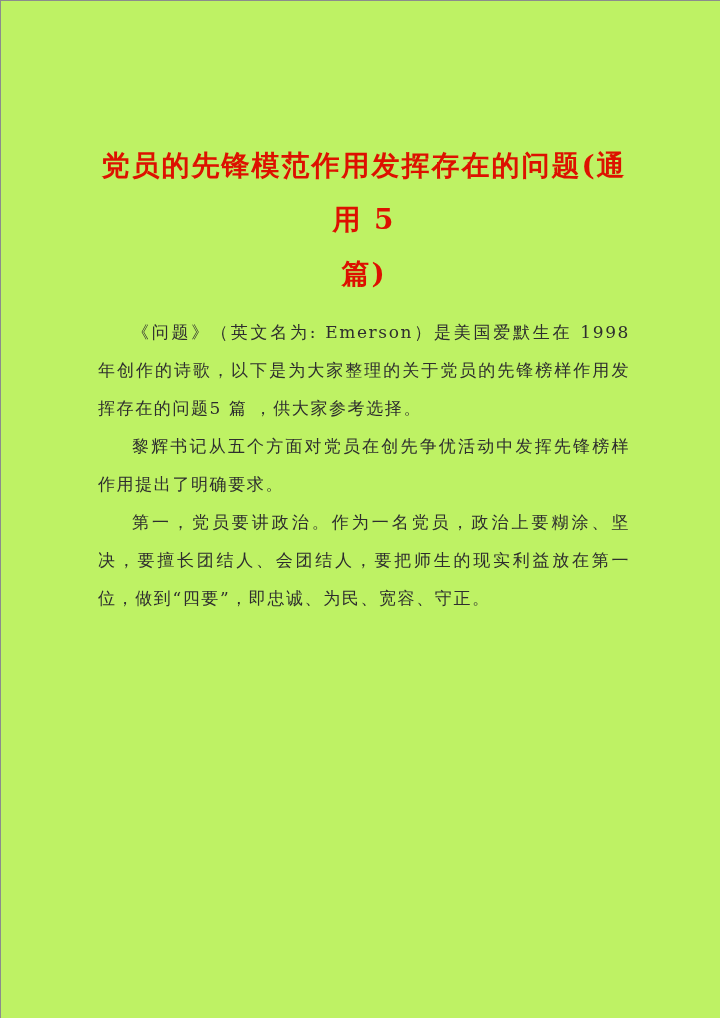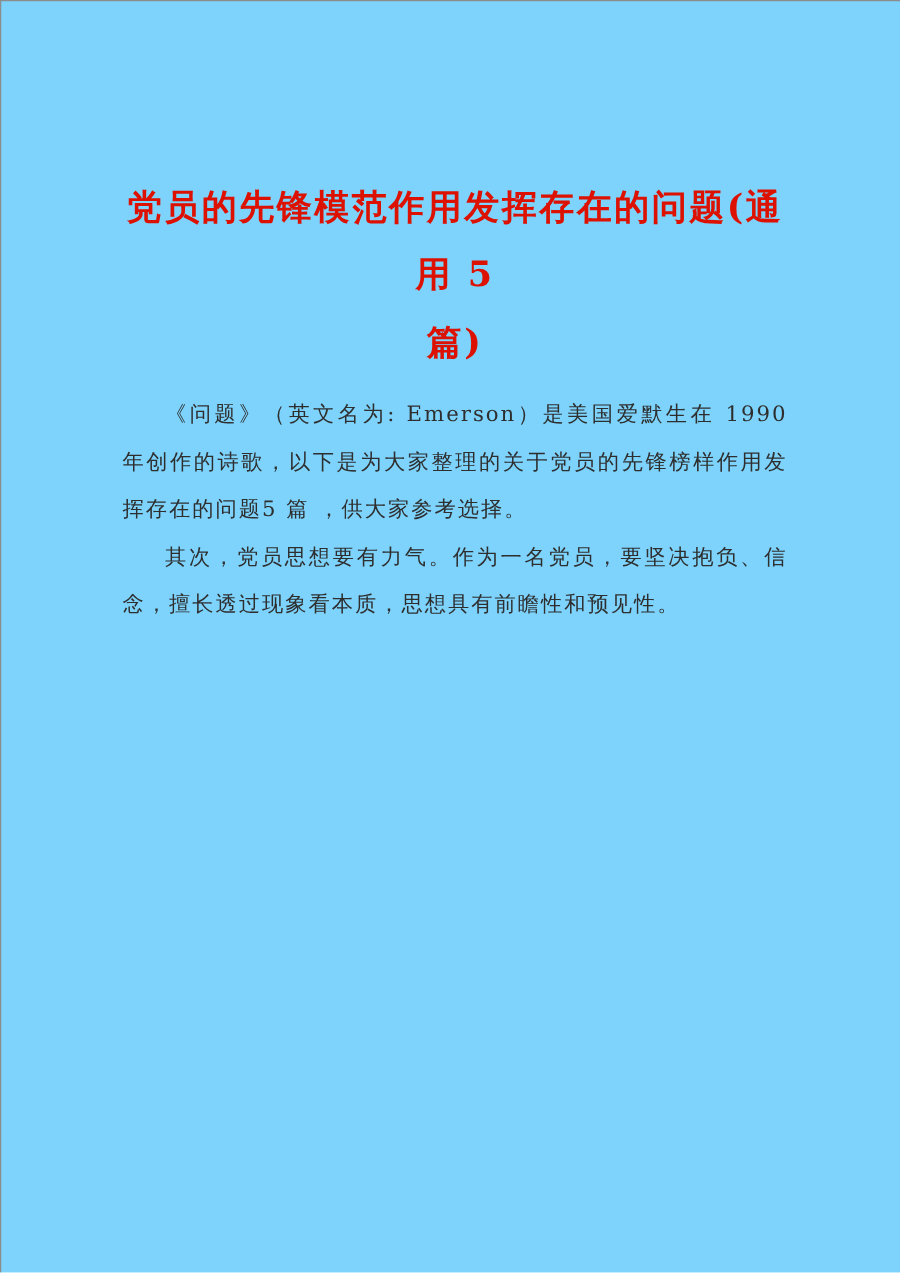--- a/index.html
+++ b/index.html
@@ -5,21 +5,21 @@
   html, body {
     margin: 0;
     padding: 0;
     background: #ffffff;
   }
   .page {
     position: relative;
     width: 720px;
     height: 1018px;
     box-sizing: border-box;
-    background: #7dd3fc;
+    background: #bef264;
     border-top: 1px solid #8c8c8c;
     border-left: 1px solid #8c8c8c;
     overflow: hidden;
     font-family: "DejaVu Serif", "Liberation Serif", serif;
   }
   .content {
     position: absolute;
     left: 97px;
     top: 0;
     width: 532px;
@@ -53,18 +53,19 @@
 
 <div class="page">
   <div class="content">
 
     <h1 class="doc-title">
       <span class="title-line">党员的先锋模范作用发挥存在的问题(通用 5</span>
       <span class="title-line">篇)</span>
     </h1>
 
     <div class="doc-body">
-      <p>《问题》（英文名为: Emerson）是美国爱默生在 1990 年创作的诗歌，以下是为大家整理的关于党员的先锋榜样作用发挥存在的问题5 篇 ，供大家参考选择。</p>
-      <p>其次，党员思想要有力气。作为一名党员，要坚决抱负、信念，擅长透过现象看本质，思想具有前瞻性和预见性。</p>
+      <p>《问题》（英文名为: Emerson）是美国爱默生在 1998 年创作的诗歌，以下是为大家整理的关于党员的先锋榜样作用发挥存在的问题5 篇 ，供大家参考选择。</p>
+      <p>黎辉书记从五个方面对党员在创先争优活动中发挥先锋榜样作用提出了明确要求。</p>
+      <p>第一，党员要讲政治。作为一名党员，政治上要糊涂、坚决，要擅长团结人、会团结人，要把师生的现实利益放在第一位，做到“四要”，即忠诚、为民、宽容、守正。</p>
     </div>
 
   </div>
 </div>
 
 </body></html>

